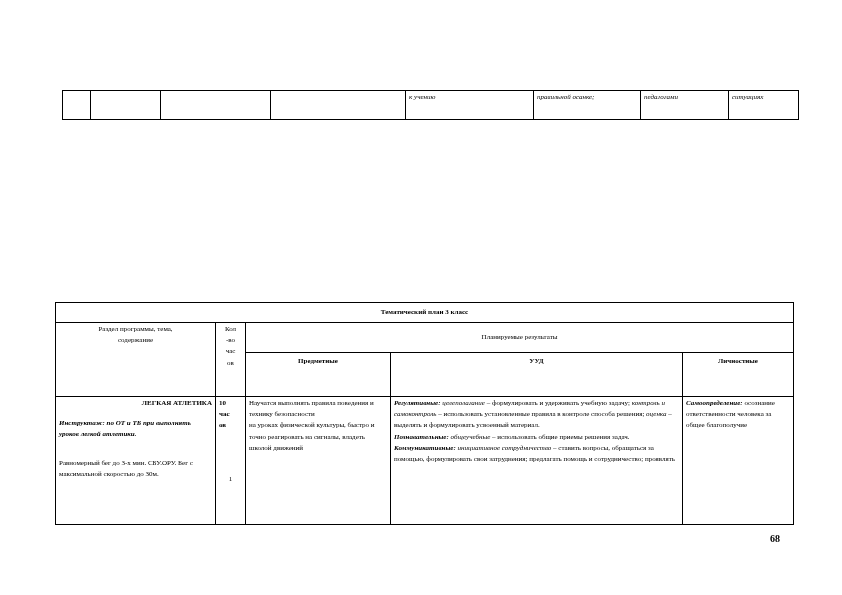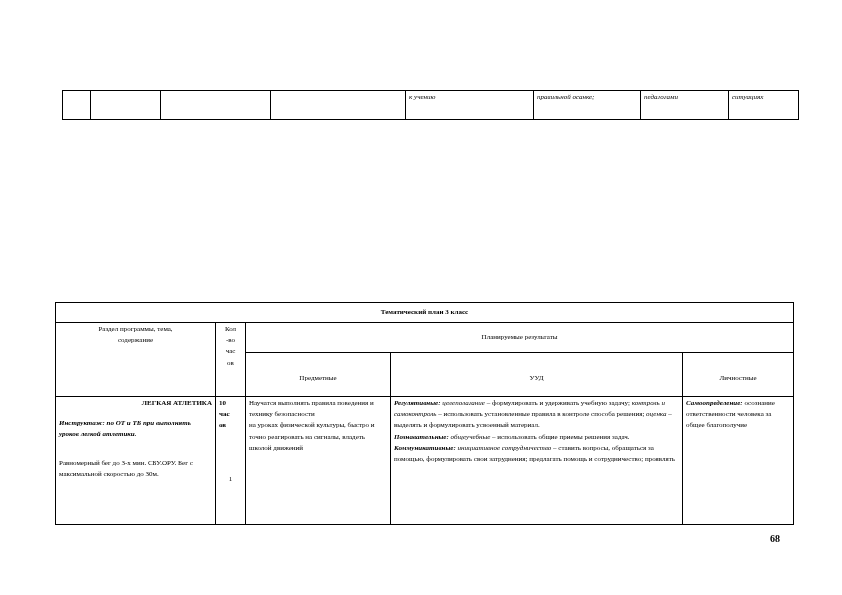--- a/index.html
+++ b/index.html
@@ -14,21 +14,21 @@
   
   .top-table { position:absolute; left:62px; top:90px; width:736px; }
   .top-table td { height:29px; padding:2px 3px; font-size:7px; line-height:1.3;font-style:italic; }
 
   
   .main-table { position:absolute; left:55px; top:302px; width:738px; }
   .main-table td { font-size:7px; line-height:1.6; padding:1px 3px; }
   .title-cell { height:20px; text-align:center; vertical-align:middle; font-weight:bold; font-size:9.5px; line-height:1.1; }
   .hdr { text-align:center; white-space:pre-line; }
   .planned-cell { height:30px; vertical-align:middle;text-align:center; }
-  .row-subhdr td { height:44px; padding-top:20px; }
+  .row-subhdr td { height:44px; padding-top:3px;font-weight:bold; }
   .row-data td { height:128px; }
 
   .section-title { text-align:right; font-weight:bold; }
   .instruction { margin-top:9px; font-weight:bold; font-style:italic; }
   .lesson-content { margin-top:17px; }
 
   .hours-total { text-align:left; font-weight:bold; white-space:pre-line; }
   .hours-lesson { text-align:center; margin-top:42px; }
 
   .pre { white-space:pre-line; }

